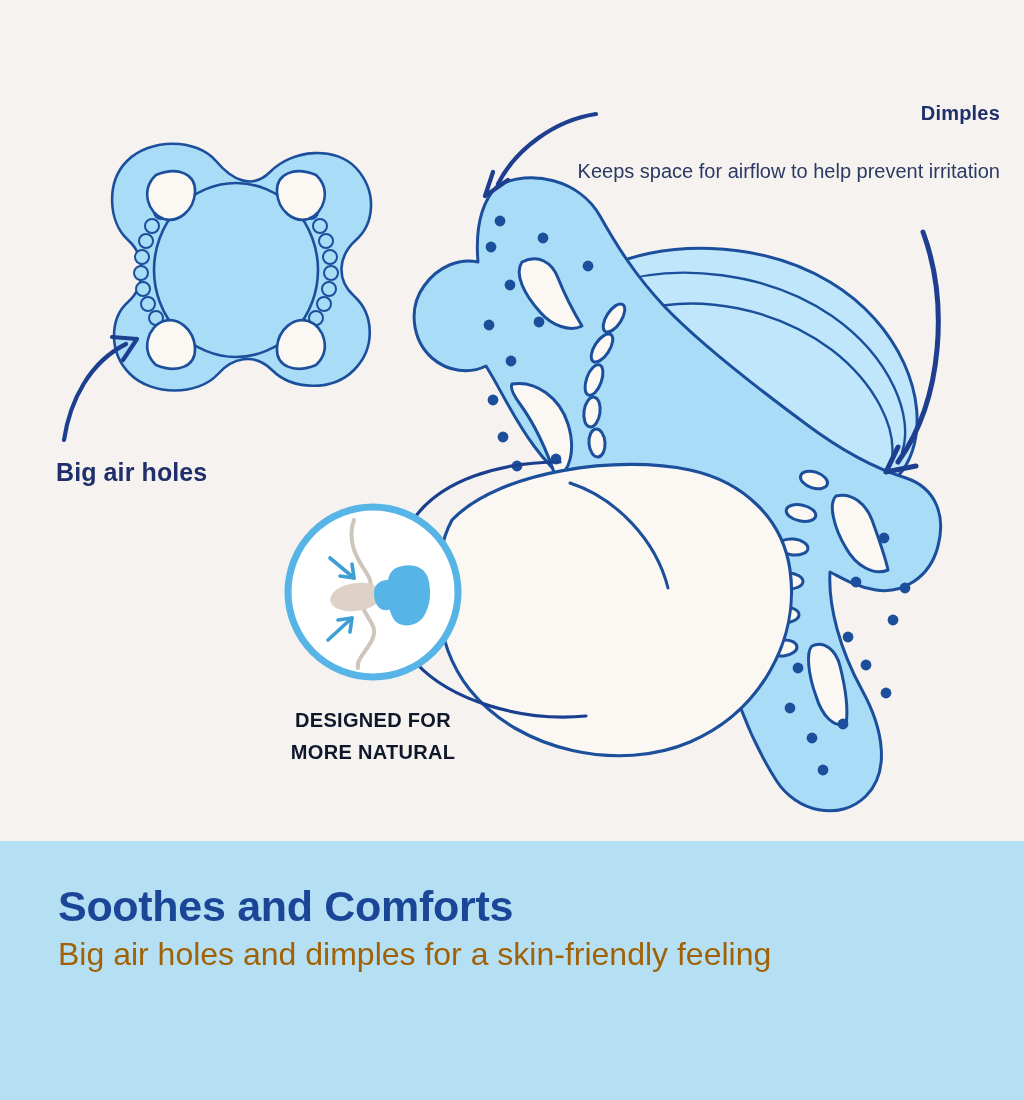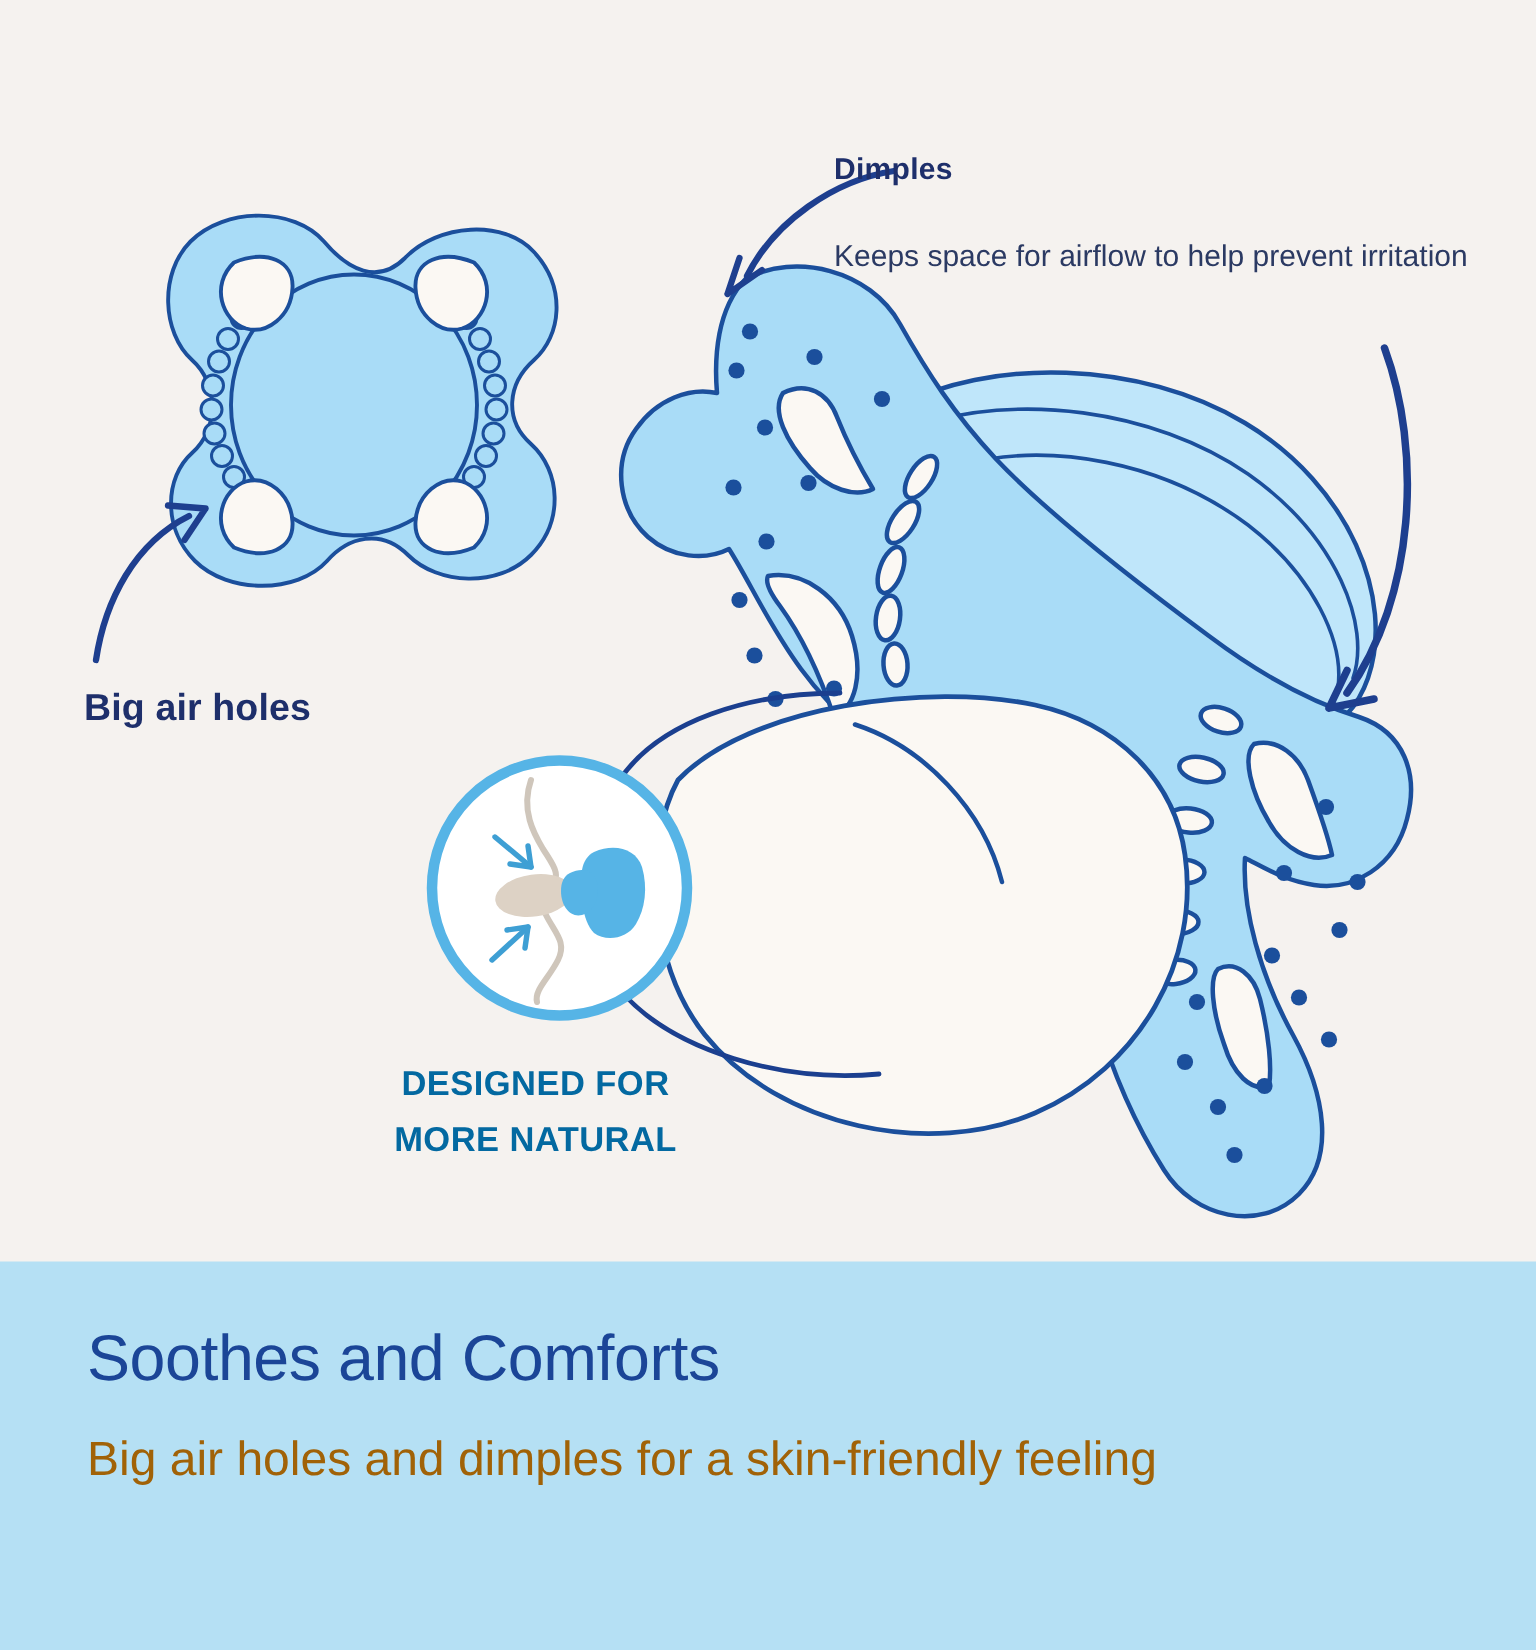--- a/index.html
+++ b/index.html
@@ -34,21 +34,21 @@
   }
   
   .callout {
     position: absolute;
     color: #1e2f6b;
   }
   #dimples-callout {
     left: 556px;
     top: 98px;
     width: 444px;
-    text-align: left;
+    text-align: right;
   }
   #dimples-callout .heading {
     font-size: 20px;
     font-weight: bold;
     letter-spacing: 0.2px;
     line-height: 1.5;
   }
   #dimples-callout .body {
     font-size: 20px;
     font-weight: 400;
@@ -57,48 +57,48 @@
     margin-top: 28px;
   }
   #airholes-callout {
     left: 56px;
     top: 458px;
     font-size: 25px;
     font-weight: bold;
     letter-spacing: 0.1px;
   }
   #closure-callout {
-    left: 232px;
+    left: 248px;
     top: 704px;
     width: 250px;
     text-align: center;
-    color: #0369a1;
-    font-size: 23px;
+    color: #0f172a;
+    font-size: 20px;
     font-weight: bold;
     line-height: 1.6;
     letter-spacing: 0.3px;
   }
   
   #banner {
     position: absolute;
     left: 0;
     top: 841px;
     width: 1024px;
     height: 259px;
     background: #b5e0f4;
     box-sizing: border-box;
     padding: 42px 58px 0 58px;
   }
   #banner .title {
     font-size: 43px;
-    font-weight: normal;
+    font-weight: bold;
     color: #1b4597;
     line-height: 1.1;
     letter-spacing: -0.3px;
-    margin: 0 0 20px 0;
+    margin: 0 0 2px 0;
   }
   #banner .subtitle {
     font-size: 32px;
     font-weight: 400;
     color: #a16207;
     line-height: 1.42;
     margin: 0;
     max-width: 930px;
   }
 </style>

